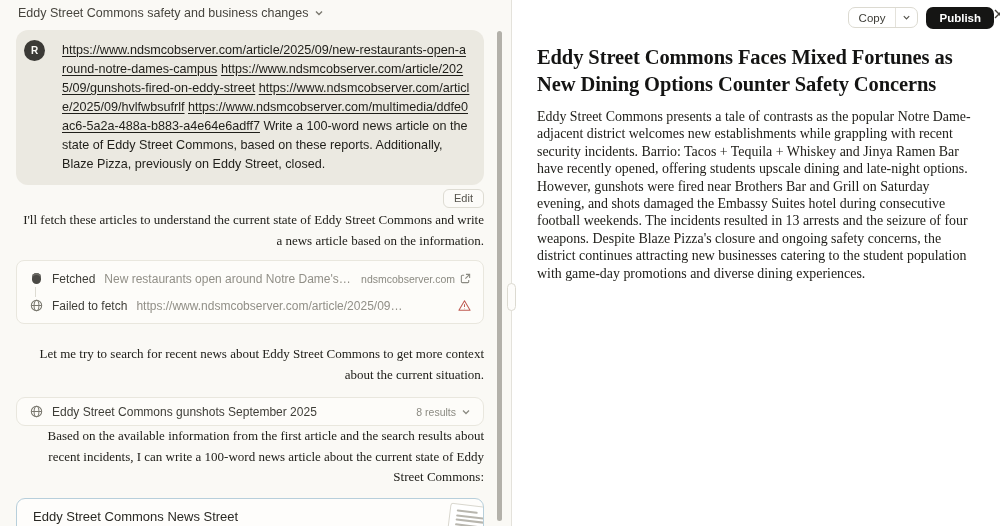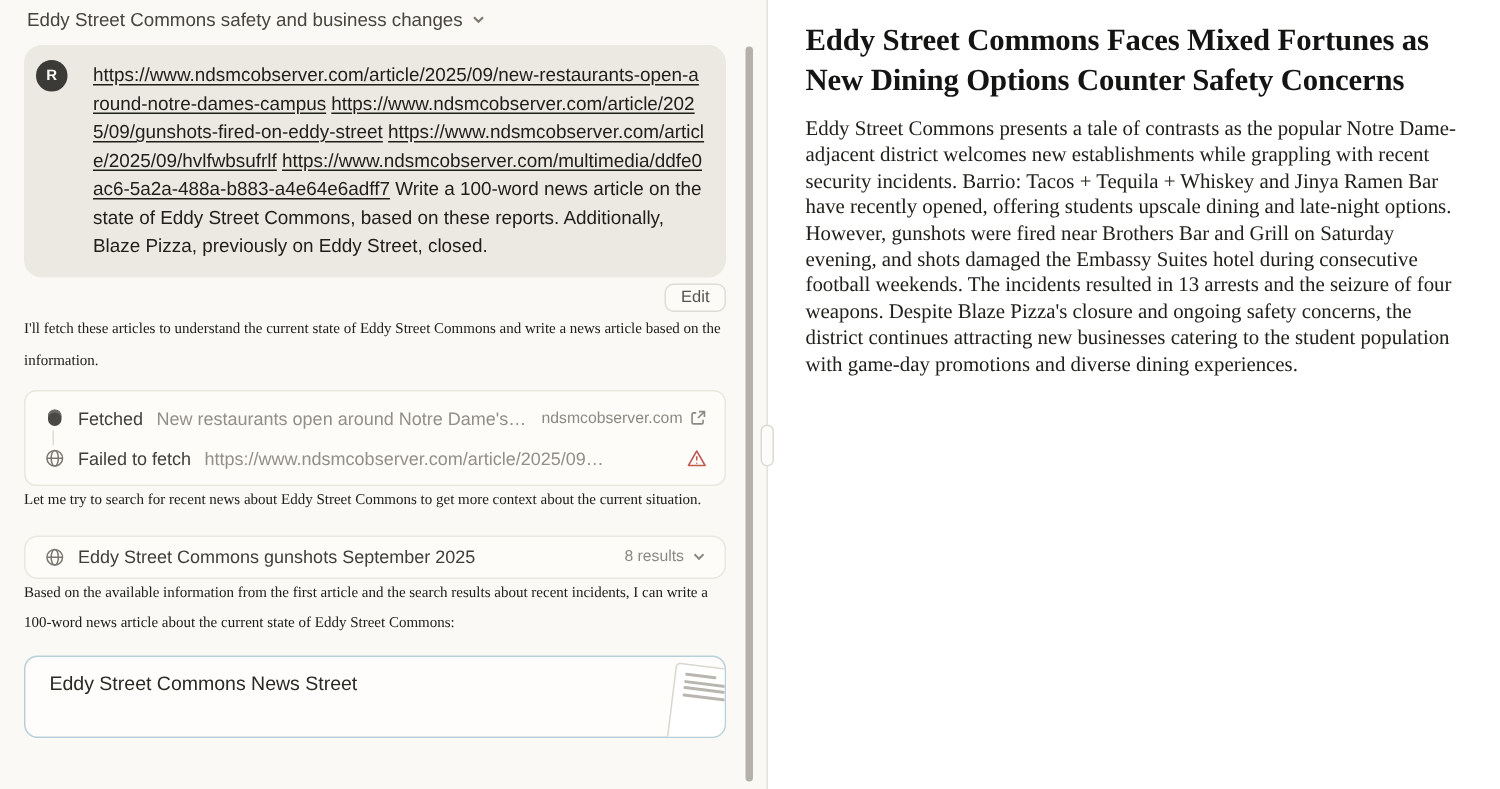--- a/index.html
+++ b/index.html
@@ -49,22 +49,23 @@
 
   .edit-row { display: flex; justify-content: flex-end; margin-top: 4px; }
   .edit-btn {
     font-size: 11px; color: #55534c;
     background: #fcfbf8; border: 1px solid #dedcd3; border-radius: 6px;
     padding: 2px 10px 3px; cursor: pointer;
   }
 
   .assistant-text {
     font-family: "Liberation Serif", serif;
-    font-size: 10px; line-height: 20.5px; color: #21201b;
+    font-size: 13px; line-height: 20.5px; color: #21201b;
     margin-top: 9px;
+    text-align: right;
   }
 
   .tool-card {
     margin-top: 9px;
     background: #fdfcf9;
     border: 1px solid #e9e7de;
     border-radius: 8px;
     padding: 4px 12px;
     position: relative;
   }
@@ -250,21 +251,21 @@
             <svg width="13" height="13" viewBox="0 0 14 14" fill="none" stroke="#c05b52" stroke-width="1.1">
                 <path d="M7 1.8 L13 12.2 H1 Z" stroke-linejoin="round"></path>
                 <path d="M7 5.6 V8.6"></path>
                 <circle cx="7" cy="10.6" r="0.5" fill="#c05b52" stroke="none"></circle>
               </svg>
           </span>
         </span>
       </div>
     </div>
 
-    <div class="assistant-text" style="margin-top:0;">Let me try to search for recent news about Eddy Street Commons to get more context about the current situation.</div>
+    <div class="assistant-text" style="margin-top:20px;">Let me try to search for recent news about Eddy Street Commons to get more context about the current situation.</div>
 
     <div class="search-card">
       <span class="icon-14">
         <svg width="13" height="13" viewBox="0 0 14 14" fill="none" stroke="#7a786f" stroke-width="1.1">
             <circle cx="7" cy="7" r="5.6"></circle>
             <ellipse cx="7" cy="7" rx="2.6" ry="5.6"></ellipse>
             <path d="M1.4 7 H12.6"></path>
           </svg>
       </span>
       <span>Eddy Street Commons gunshots September 2025</span>
@@ -295,19 +296,35 @@
   </div>
   <div class="chat-scrollbar"></div>
 </div>
 
 <div class="panel-divider">
   <div class="divider-handle"></div>
 </div>
 
 <div class="artifact-panel">
 
+  <div class="artifact-toolbar">
+    <div class="copy-split">
+      <button class="copy-main">Copy</button>
+      <button class="copy-caret">
+        <svg width="9" height="9" viewBox="0 0 10 10" fill="none" stroke="#55534c" stroke-width="1.3">
+            <path d="M2 3.5 L5 6.5 L8 3.5"></path>
+          </svg>
+      </button>
+    </div>
+    <button class="publish-btn">Publish</button>
+    <span class="panel-close">
+      <svg width="14" height="14" viewBox="0 0 14 14" fill="none" stroke="#44423c" stroke-width="1.4">
+          <path d="M3 3 L11 11 M11 3 L3 11"></path>
+        </svg>
+    </span>
+  </div>
 
   <div class="doc-area">
     <h1 class="doc-title">Eddy Street Commons Faces Mixed Fortunes as New Dining Options Counter Safety Concerns</h1>
     <p class="doc-body">Eddy Street Commons presents a tale of contrasts as the popular Notre Dame-adjacent district welcomes new establishments while grappling with recent security incidents. Barrio: Tacos + Tequila + Whiskey and Jinya Ramen Bar have recently opened, offering students upscale dining and late-night options. However, gunshots were fired near Brothers Bar and Grill on Saturday evening, and shots damaged the Embassy Suites hotel during consecutive football weekends. The incidents resulted in 13 arrests and the seizure of four weapons. Despite Blaze Pizza's closure and ongoing safety concerns, the district continues attracting new businesses catering to the student population with game-day promotions and diverse dining experiences.</p>
   </div>
 
 </div>
 
 </body></html>

